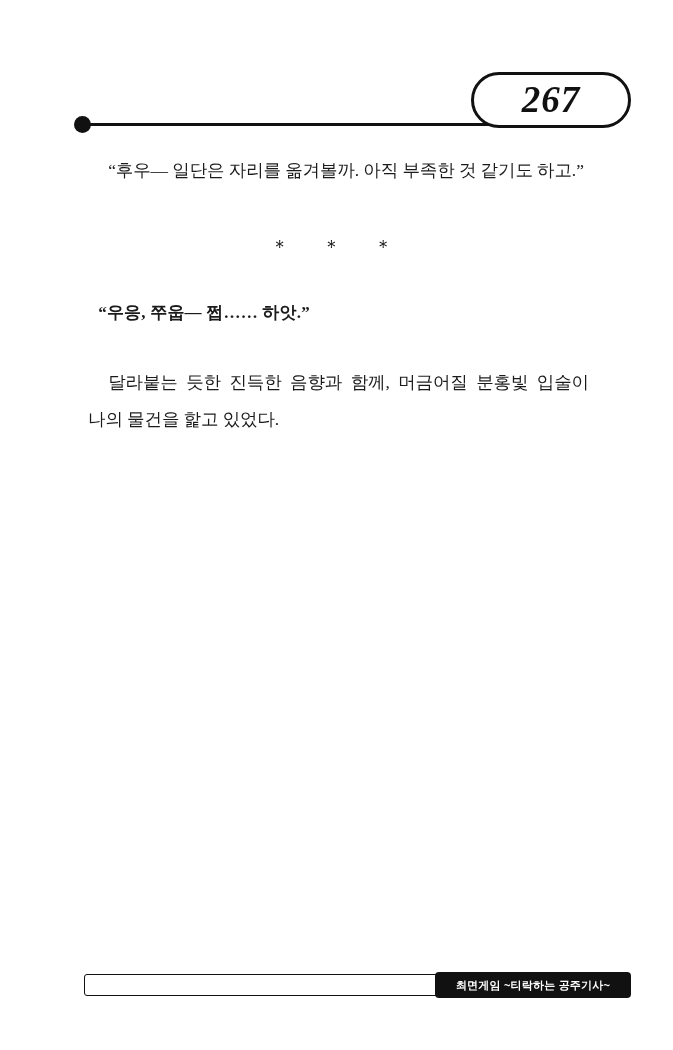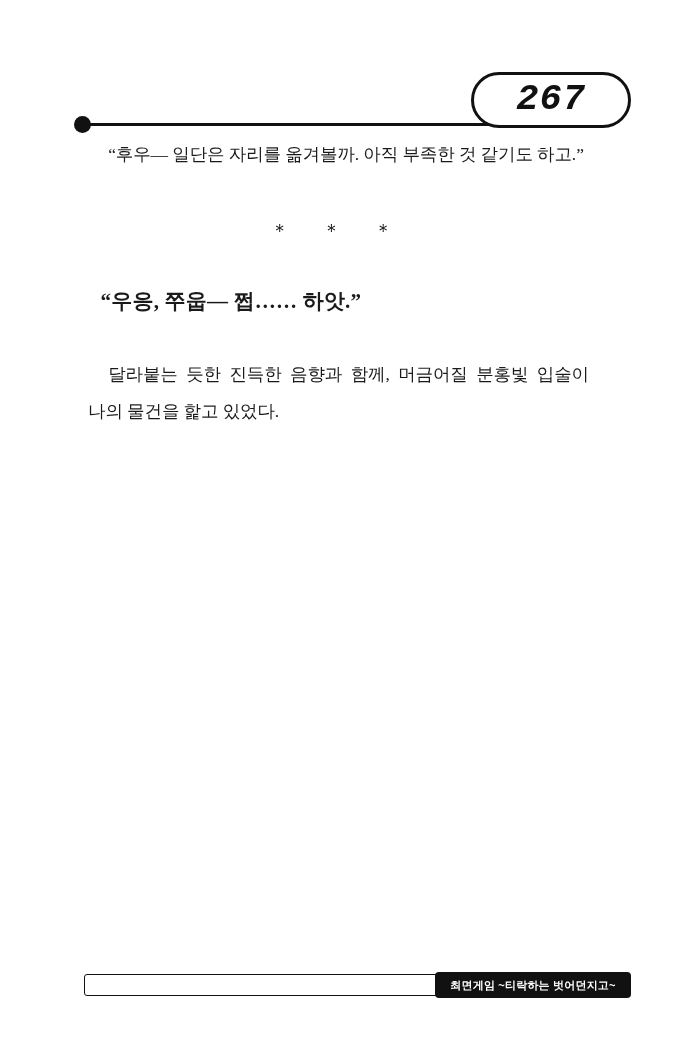--- a/index.html
+++ b/index.html
@@ -40,21 +40,21 @@
     border: 3px solid #111111;
     border-radius: 28px;
     background: #ffffff;
     box-sizing: border-box;
     display: flex;
     align-items: center;
     justify-content: center;
     z-index: 3;
   }
   .page-number-badge .num {
-    font-family: Liberation Mono, monospace;
+    font-family: Liberation Serif, serif;
     font-weight: 700;
     font-style: italic;
     font-size: 37px;
     letter-spacing: 1px;
     color: #111111;
     line-height: 1;
     transform: translateY(-1px);
   }
 
   .header-rule {
@@ -75,21 +75,21 @@
     border-radius: 50%;
     background: #111111;
     z-index: 2;
   }
 
   
   .content {
     position: absolute;
     left: 88px;
     right: 84px;
-    top: 136px;
+    top: 152px;
   }
 
   .para {
     font-size: 17.5px;
     line-height: 2.08;
     letter-spacing: -0.1px;
     text-align: justify;
     text-indent: 1.15em;
     margin: 0;
     word-break: keep-all;
@@ -100,21 +100,21 @@
 
   .scene-break {
     text-align: center;
     font-size: 19px;
     letter-spacing: 14px;
     margin: 30px 0 36px 0;
     color: #1a1a1a;
   }
 
   .dialogue-bold {
-    font-size: 21px;
+    font-size: 17px;
     font-weight: 700;
     line-height: 2.0;
     text-indent: 0.6em;
     margin: 22px 0 34px 0;
     letter-spacing: 0.2px;
   }
 
   .gap-small { height: 16px; }
 
   
@@ -182,17 +182,17 @@
 
     <p class="dialogue-bold">“우응, 쭈웁— 쩝…… 하앗.”</p>
 
     <p class="para">달라붙는 듯한 진득한 음향과 함께, 머금어질 분홍빛 입술이 나의 물건을 핥고 있었다.</p>
 
   </div>
 
   <div class="footer">
     <div class="footer-bar"></div>
     <div class="footer-tag">
-      <span>최면게임 ~티락하는 벗어던지고~</span>
+      <span>최면게임 ~티락하는 공주기사~</span>
     </div>
   </div>
 
 </div>
 
 </body></html>

